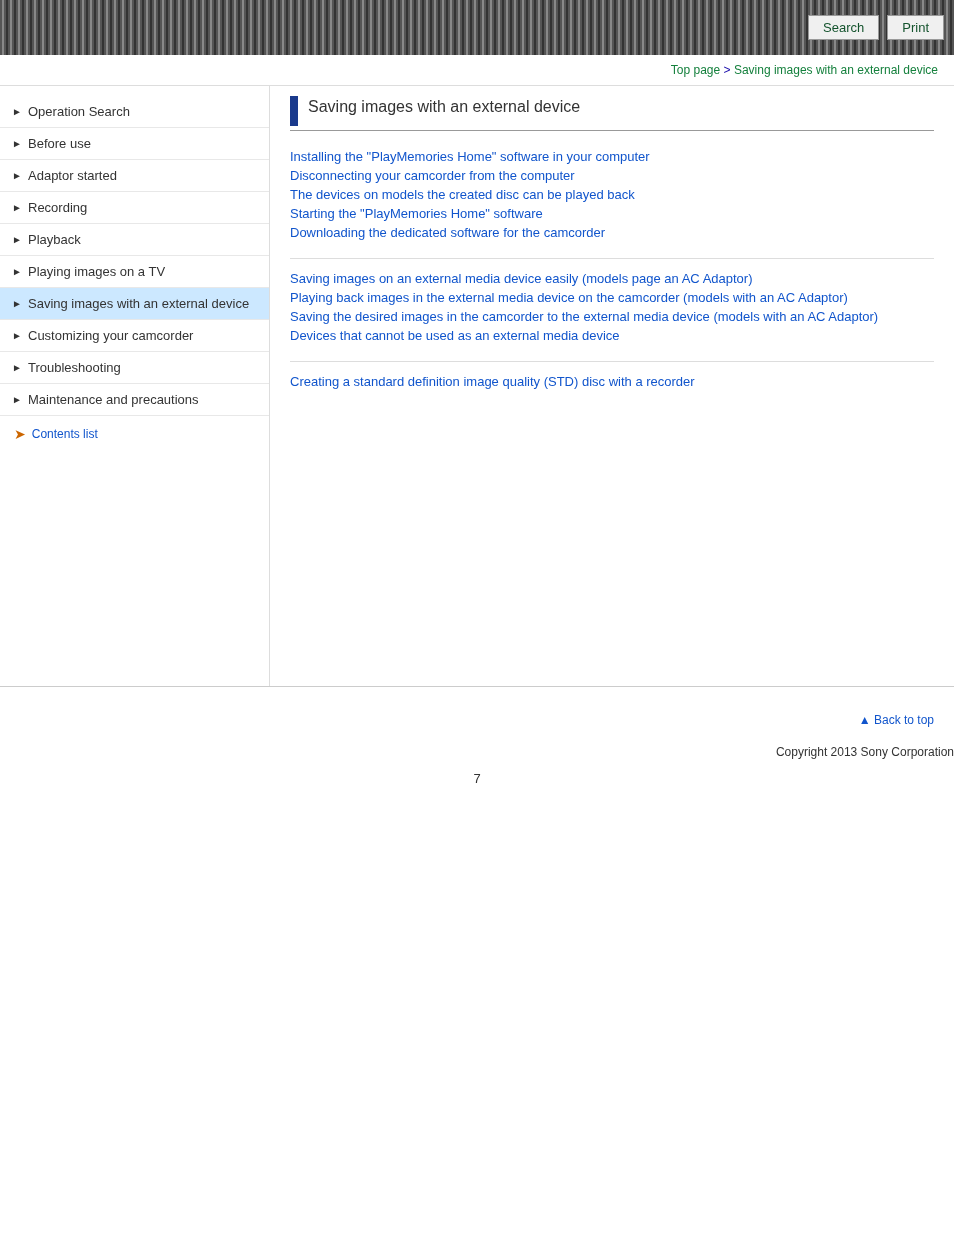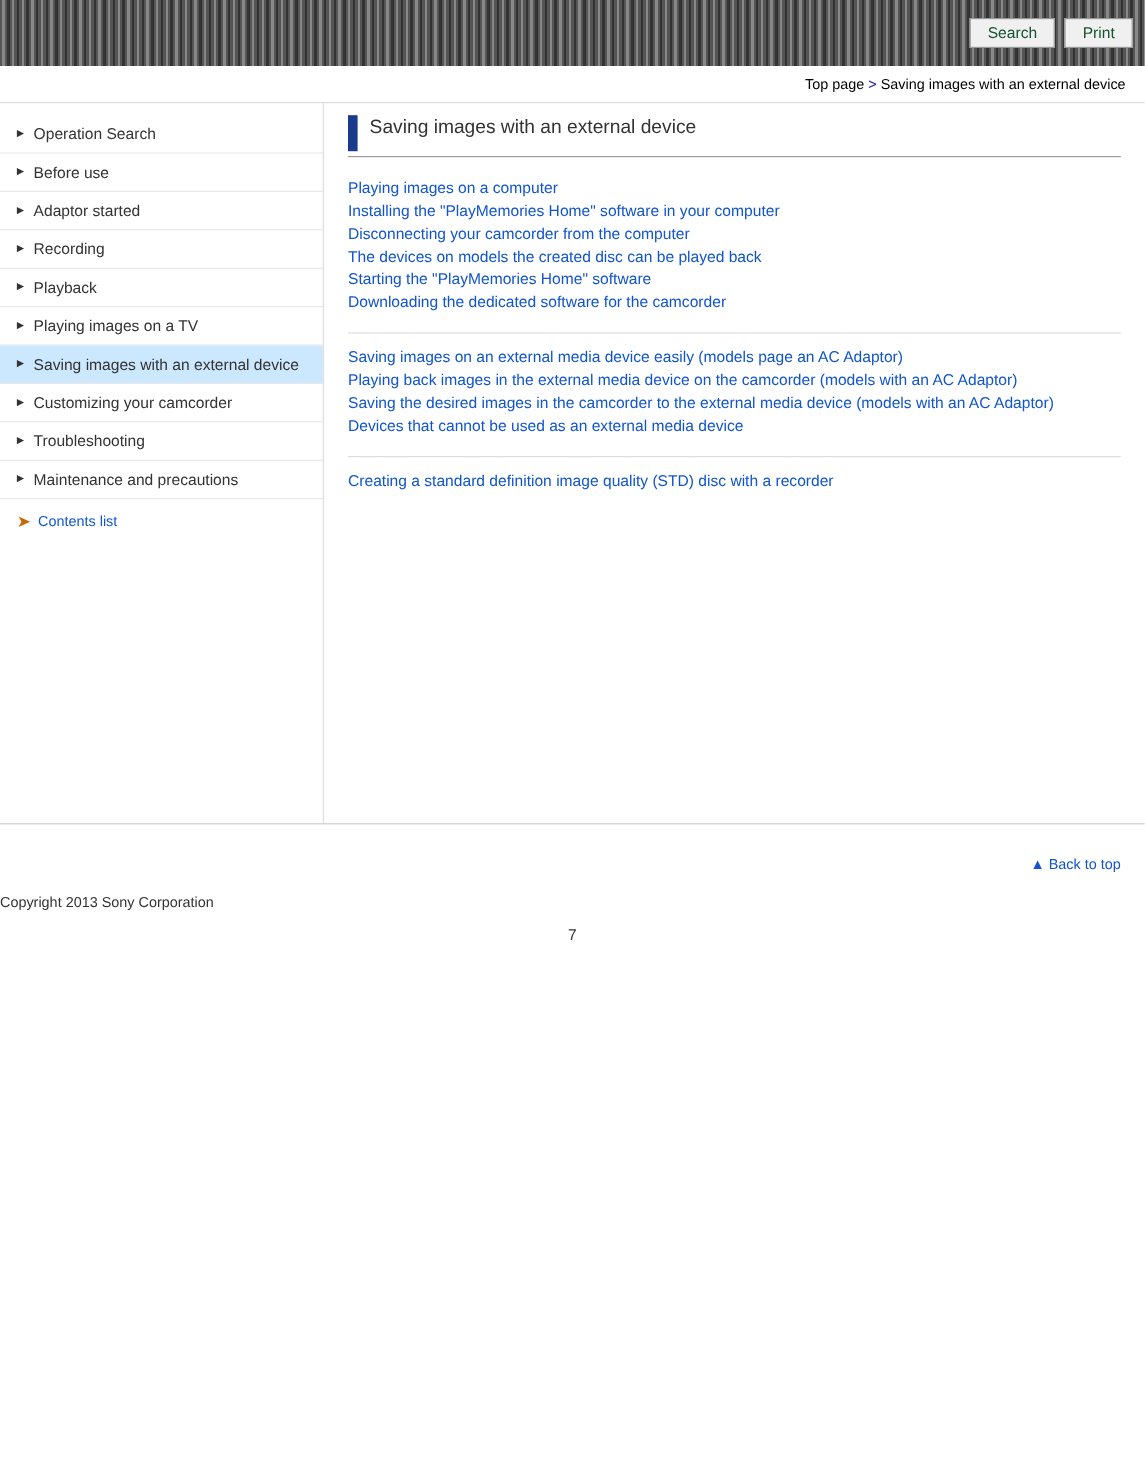--- a/index.html
+++ b/index.html
@@ -31,21 +31,21 @@
     }
 
     
     .breadcrumb-bar {
       text-align: right;
       padding: 8px 16px;
       font-size: 12px;
       color: #1a0dab;
       border-bottom: 1px solid #ddd;
     }
-    .breadcrumb-bar a { color: #000000; text-decoration: none; }
+    .breadcrumb-bar a { color: #15803d; text-decoration: none; }
 
     
     .main-layout {
       display: flex;
       min-height: 600px;
     }
 
     
     .sidebar {
       width: 270px;
@@ -151,21 +151,21 @@
       margin-top: 16px;
     }
     .page-number {
       text-align: center;
       padding: 8px;
       font-size: 13px;
       color: #333;
     }
 
     .copyright {
-      text-align: left;
+      text-align: right;
       font-size: 12px;
       color: #333;
       padding: 8px 0 4px 0;
     }
   </style>
 </head>
 <body>
 
 <div class="header">
   <button class="header-btn">Search</button>
@@ -230,21 +230,20 @@
   </div>
 
   <div class="content-area">
 
     <div class="section-title-bar">
       <div class="blue-bar"></div>
       <h1 class="section-title-text">Saving images with an external device</h1>
     </div>
 
     <div class="link-group">
-      <a class="link-item">Playing images on a computer</a>
       <a class="link-item">Installing the "PlayMemories Home" software in your computer</a>
       <a class="link-item">Disconnecting your camcorder from the computer</a>
       <a class="link-item">The devices on models the created disc can be played back</a>
       <a class="link-item">Starting the "PlayMemories Home" software</a>
       <a class="link-item">Downloading the dedicated software for the camcorder</a>
     </div>
 
     <hr class="section-divider">
 
     <div class="link-group">

